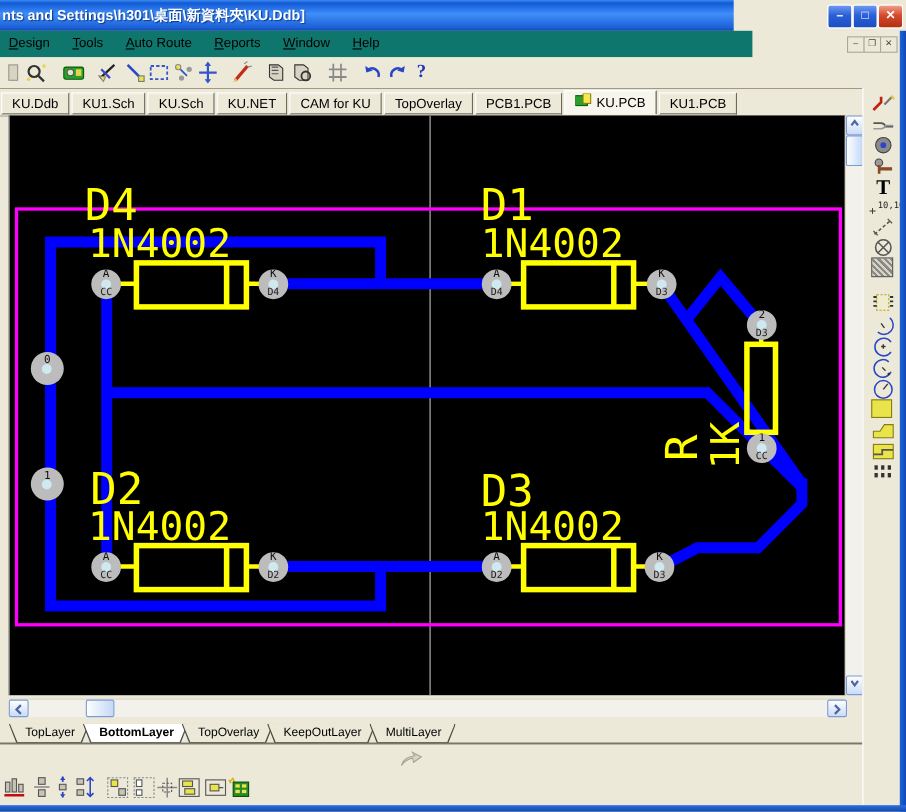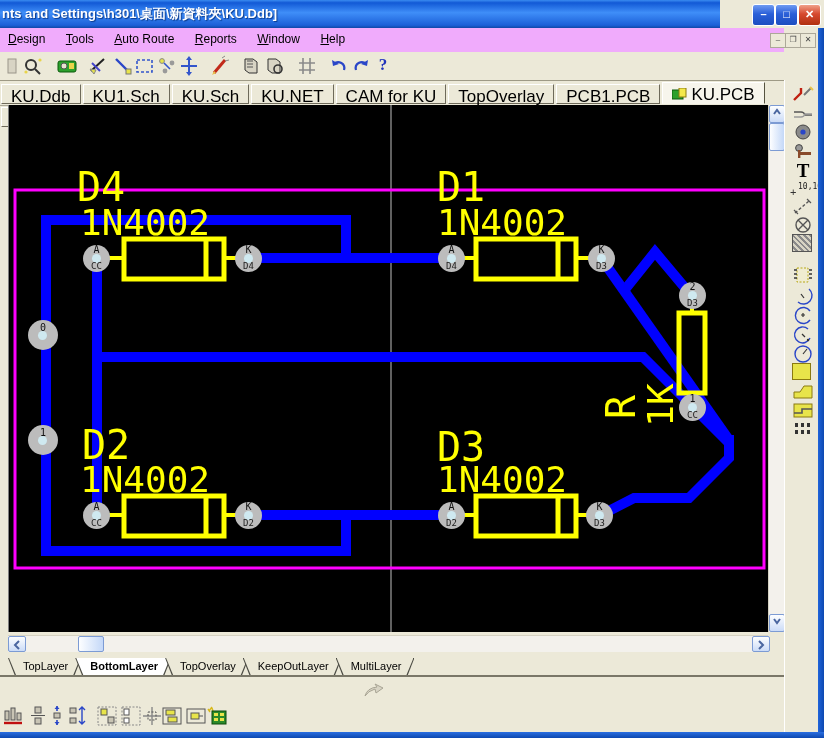--- a/index.html
+++ b/index.html
@@ -1,46 +1,46 @@
 <!DOCTYPE html>
 <html><head>
 <meta charset="utf-8">
 <style>
   html,body{margin:0;padding:0;}
   body{width:824px;height:738px;overflow:hidden;background:#ECE9D8;
        font-family:"Liberation Sans",sans-serif;position:relative;}
   .abs{position:absolute;}
 
   
-  #titlebar{left:0;top:0;width:720px;height:28px;
+  #titlebar{left:0;top:0;width:667px;height:28px;
     background:linear-gradient(180deg,#3a8bf0 0%,#1259d6 10%,#3f8ef8 45%,#1c60d8 90%,#1047a8 100%);}
   #title-text{left:2px;top:5px;color:#fff;font-weight:bold;font-size:13px;
     text-shadow:1px 1px 1px #0a3a8c;white-space:nowrap;}
   .winbtn{top:4px;width:21px;height:20px;border:1px solid #fff;border-radius:3px;
     color:#fff;font-size:11px;line-height:18px;text-align:center;font-weight:bold;
     background:linear-gradient(180deg,#6f9bf2,#2a5fd8 45%,#1c4ec0);}
   #btn-close{background:linear-gradient(180deg,#f0a088,#d6492f 45%,#b03010);}
 
   
-  #menubar{left:0;top:28px;width:784px;height:24px;background:#f0abfc;
+  #menubar{left:0;top:28px;width:684px;height:24px;background:#0f766e;
     border-bottom:1px solid #d8d4c4;}
   .menu-item{display:inline-block;padding:4px 8px 3px 8px;font-size:12px;color:#000;}
   .mkey{text-decoration:underline;}
   .mdibtn{top:33px;width:14px;height:13px;border:1px solid #aca899;background:#ece9d8;
     color:#444;font-size:8px;line-height:11px;text-align:center;}
 
   
   #toolbar{left:0;top:52px;width:824px;height:28px;background:#ECE9D8;
     border-bottom:1px solid #9e9a86;}
   .tbi{position:absolute;top:3px;width:22px;height:22px;}
 
   
   #doctabs{left:0;top:81px;width:824px;height:24px;background:#ECE9D8;border-bottom:1px solid #aca899;}
   .dtab{display:inline-block;height:16px;margin:3px 1px 0 1px;padding:2px 9px 0 9px;
-    font-size:17px;background:#ECE9D8;border:1px solid;border-color:#fff #6e6a5a #6e6a5a #fff;
+    font-size:12px;background:#ECE9D8;border:1px solid;border-color:#fff #6e6a5a #6e6a5a #fff;
     vertical-align:top;color:#000;}
   .dtab.active{background:#f7f5ec;height:18px;margin-top:1px;font-weight:normal;
     border-color:#fff #55523f #f7f5ec #fff;}
   .dtab .tabicon{display:inline-block;width:15px;height:12px;margin:0 4px -2px 0;}
 
   
   #canvas-frame{left:8px;top:105px;width:760px;height:527px;background:#000;
     border-left:1px solid #808080;}
   #pcb-svg{position:absolute;left:0;top:0;}
   .pad{position:absolute;width:27px;height:27px;border-radius:50%;background:#bcbcbc;

